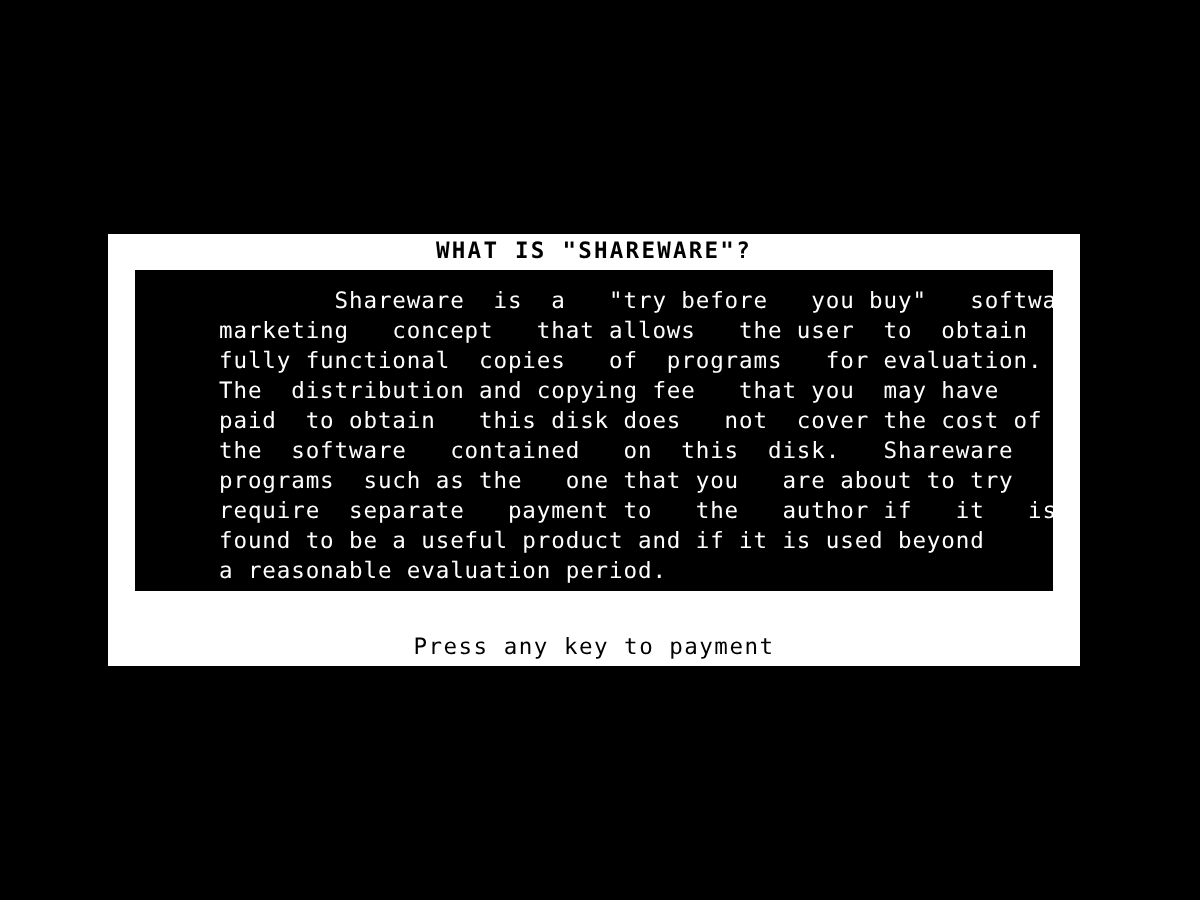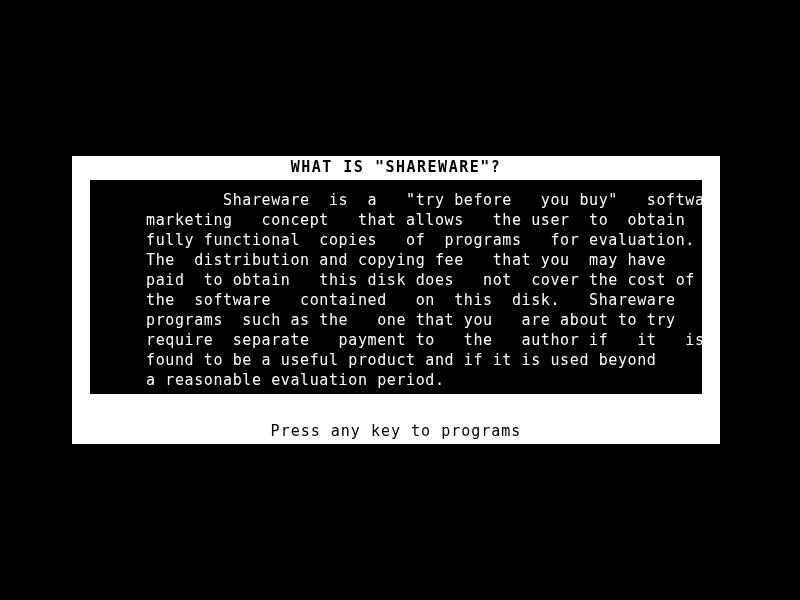--- a/index.html
+++ b/index.html
@@ -115,18 +115,18 @@
 The  distribution and copying fee   that you  may have
 paid  to obtain   this disk does   not  cover the cost of
 the  software   contained   on  this  disk.   Shareware
 programs  such as the   one that you   are about to try
 require  separate   payment to   the   author if   it   is
 found to be a useful product and if it is used beyond
 a reasonable evaluation period.</pre>
     </div>
 
     <div class="footer-row">
-      <span class="footer-text">Press any key to programs</span>
+      <span class="footer-text">Press any key to payment</span>
     </div>
 
   </div>
 
 </div>
 
 </body></html>

